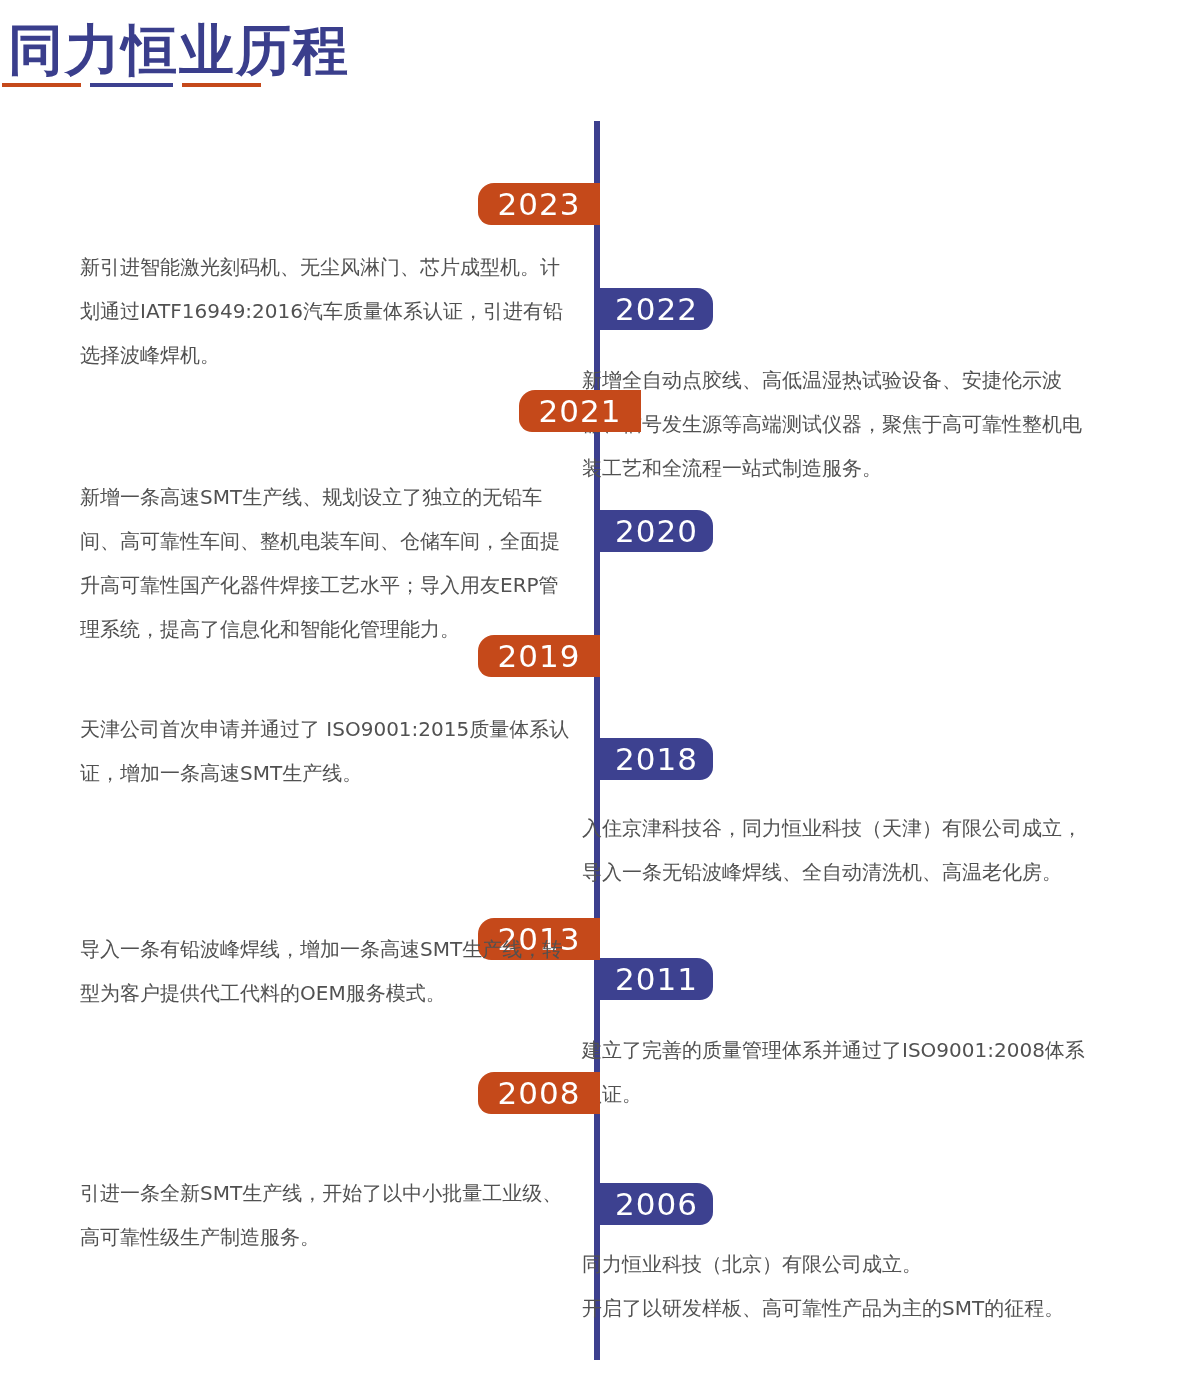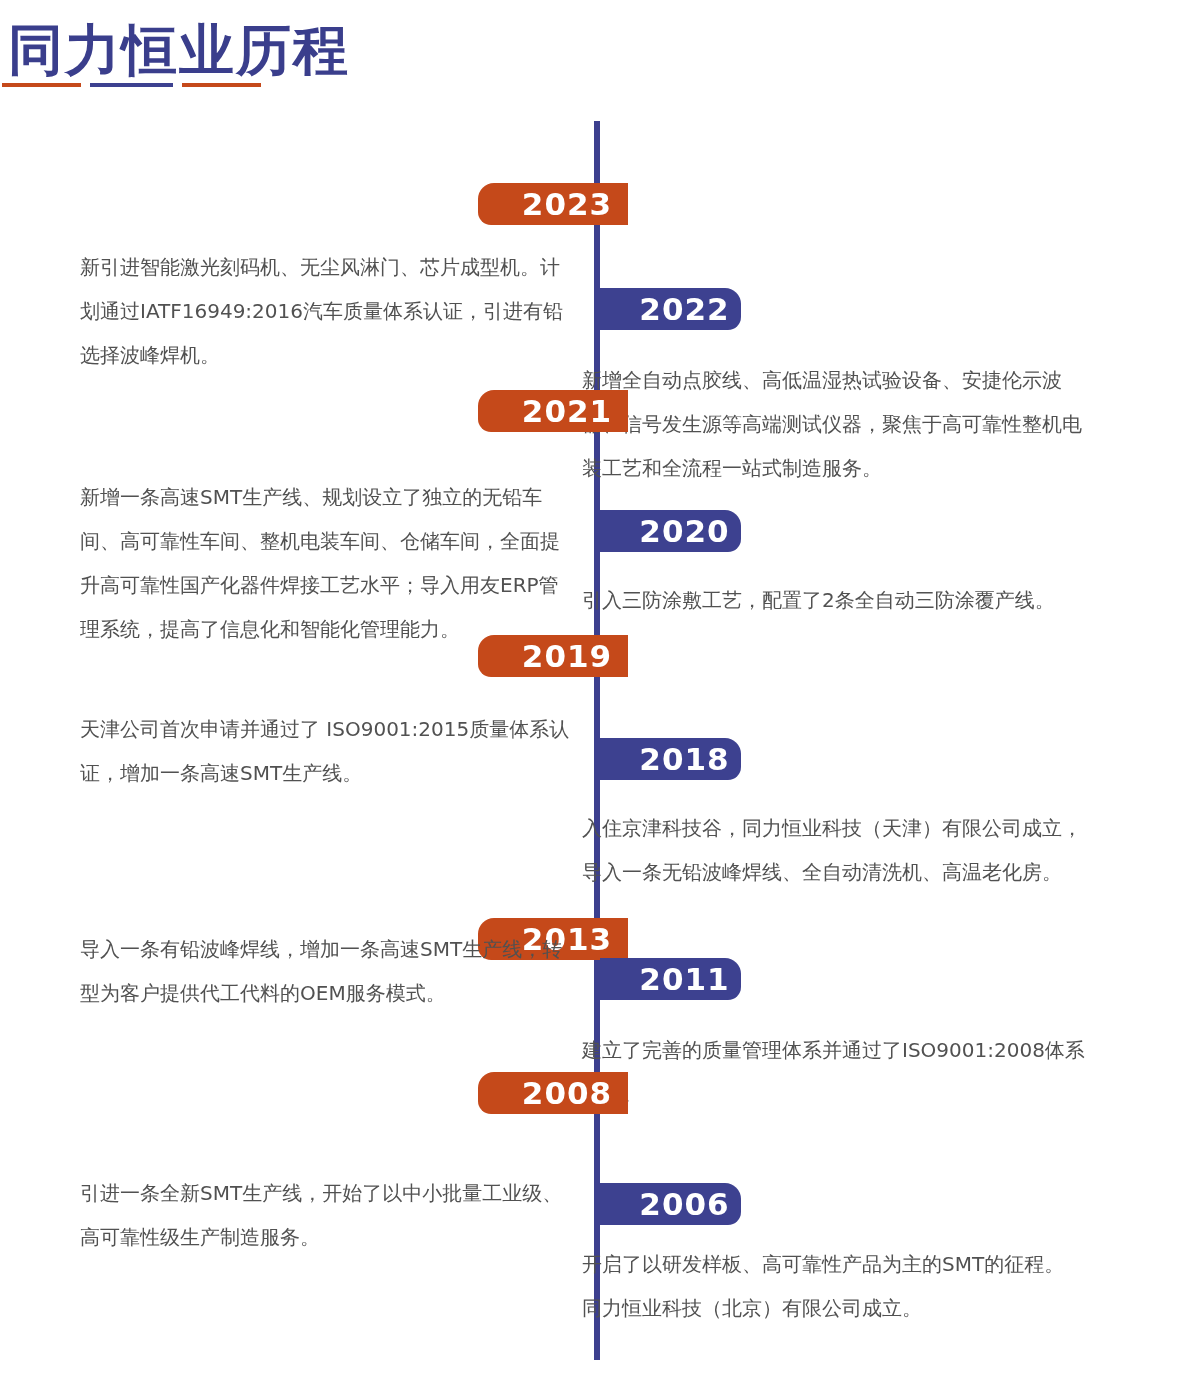--- a/index.html
+++ b/index.html
@@ -30,22 +30,22 @@
 
   
   .timeline-axis{
     position:absolute;left:594px;top:121px;width:6px;height:1239px;
     background:var(--line);
   }
 
   
   .badge{
     position:absolute;height:42px;line-height:42px;
-    color:var(--white);font-size:31px;font-weight:bold;
-    text-align:center;letter-spacing:1px;padding-left:28px;
+    color:var(--white);font-size:31px;font-weight:normal;
+    text-align:center;letter-spacing:1px;
   }
   .item.left .badge{
     left:478px;width:122px;background:var(--orange);
     border-radius:16px 0 0 13px;
   }
   .item.right .badge{
     left:600px;width:113px;background:var(--purple);
     border-radius:0 16px 13px 0;
   }
   .desc{
@@ -75,29 +75,28 @@
           <p>新引进智能激光刻码机、无尘风淋门、芯片成型机。计划通过IATF16949:2016汽车质量体系认证，引进有铅选择波峰焊机。</p>
         </div>
       </section>
       <section class="item right">
         <div class="badge" style="top: 288px;">2022</div>
         <div class="desc" style="top: 358px;">
           <p>新增全自动点胶线、高低温湿热试验设备、安捷伦示波器、信号发生源等高端测试仪器，聚焦于高可靠性整机电装工艺和全流程一站式制造服务。</p>
         </div>
       </section>
       <section class="item left">
-        <div class="badge" style="top: 390px;">2021</div>
+        <div class="badge" style="top: 390px; margin-left: 41px;">2021</div>
         <div class="desc" style="top: 475px;">
           <p>新增一条高速SMT生产线、规划设立了独立的无铅车间、高可靠性车间、整机电装车间、仓储车间，全面提升高可靠性国产化器件焊接工艺水平；导入用友ERP管理系统，提高了信息化和智能化管理能力。</p>
         </div>
       </section>
       <section class="item right">
         <div class="badge" style="top: 510px;">2020</div>
         <div class="desc" style="top: 578px;">
-          <p>引入三防涂敷工艺，配置了2条全自动三防涂覆产线。</p>
         </div>
       </section>
       <section class="item left">
         <div class="badge" style="top: 635px;">2019</div>
         <div class="desc" style="top: 707px;">
           <p>天津公司首次申请并通过了 ISO9001:2015质量体系认证，增加一条高速SMT生产线。</p>
         </div>
       </section>
       <section class="item right">
         <div class="badge" style="top: 738px;">2018</div>
@@ -119,18 +118,18 @@
       </section>
       <section class="item left">
         <div class="badge" style="top: 1072px;">2008</div>
         <div class="desc" style="top: 1143px; margin-top: 28px;">
           <p>引进一条全新SMT生产线，开始了以中小批量工业级、高可靠性级生产制造服务。</p>
         </div>
       </section>
       <section class="item right">
         <div class="badge" style="top: 1183px;">2006</div>
         <div class="desc" style="top: 1242px;">
+          <p>同力恒业科技（北京）有限公司成立。</p>
           <p>开启了以研发样板、高可靠性产品为主的SMT的征程。</p>
-          <p>同力恒业科技（北京）有限公司成立。</p>
         </div>
       </section>
     </div>
 </div>
 
 </body></html>

